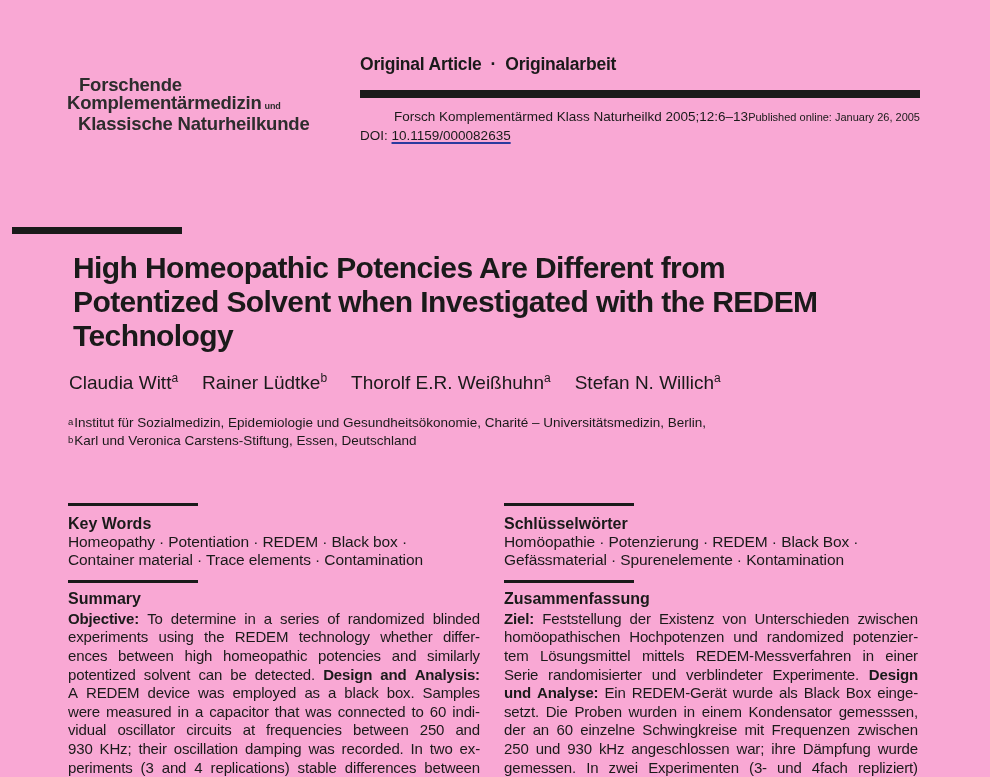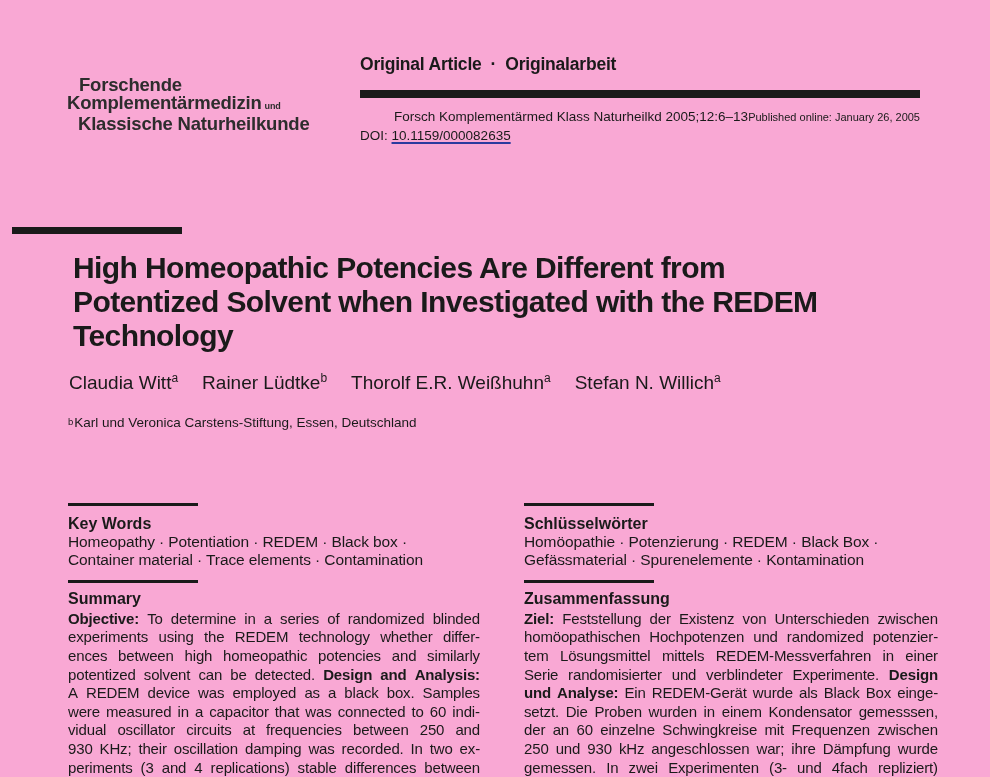--- a/index.html
+++ b/index.html
@@ -64,21 +64,21 @@
   }
   .authors { position: absolute; left: 69px; top: 372px; font-size: 19px; white-space: nowrap; }
   .author { margin-right: 24px; }
   .author .asup { font-size: 12px; vertical-align: top; position: relative; top: -1px; }
   .affils { position: absolute; left: 68px; top: 414px; font-size: 13.5px; line-height: 18px; }
   .affil-sup { font-size: 9.5px; vertical-align: top; position: relative; top: -1px; margin-right: 1px; }
 
   
   .col { position: absolute; top: 503px; }
   .col-left  { left: 68px;  width: 412px; }
-  .col-right { left: 524px; width: 414px; }
+  .col-right { left: 504px; width: 414px; }
   .rule  { width: 130px; height: 2.5px; background: #1a1a1a; }
   .rule2 { margin-top: 11px; }
   .kw-head  { margin-top: 8px; font-size: 16px; font-weight: bold; line-height: 19px; }
   .kw-lines { font-size: 15.5px; line-height: 18.4px; letter-spacing: -0.1px; }
   .abs-head { margin-top: 6px; font-size: 16px; font-weight: bold; line-height: 19px; }
   .abs-lines { margin-top: 2px; font-size: 15px; letter-spacing: -0.15px; text-align: center; }
   .jline {
     display: flex;
     justify-content: space-between;
     align-items: baseline;
@@ -115,20 +115,21 @@
 
   <div class="title-bar"></div>
   <h1 class="title">
       <div class="title-line">High Homeopathic Potencies Are Different from</div>
       <div class="title-line">Potentized Solvent when Investigated with the REDEM</div>
       <div class="title-line">Technology</div>
     </h1>
 
   <div class="authors"><span class="author"><span class="aname">Claudia Witt</span><span class="asup">a</span></span><span class="author"><span class="aname">Rainer Lüdtke</span><span class="asup">b</span></span><span class="author"><span class="aname">Thorolf E.R. Weißhuhn</span><span class="asup">a</span></span><span class="author"><span class="aname">Stefan N. Willich</span><span class="asup">a</span></span></div>
   <div class="affils">
+      <div class="affil-row"><span class="affil-sup">a</span><span class="affil-text">Institut für Sozialmedizin, Epidemiologie und Gesundheitsökonomie, Charité – Universitätsmedizin, Berlin,</span></div>
       <div class="affil-row"><span class="affil-sup">b</span><span class="affil-text">Karl und Veronica Carstens-Stiftung, Essen, Deutschland</span></div>
     </div>
 
   <section class="col col-left">
     <div class="rule"></div>
     <div class="kw-head">Key Words</div>
     <div class="kw-lines">
         <div class="kw-line">Homeopathy · Potentiation · REDEM · Black box ·</div>
         <div class="kw-line">Container material · Trace elements · Contamination</div>
       </div>

